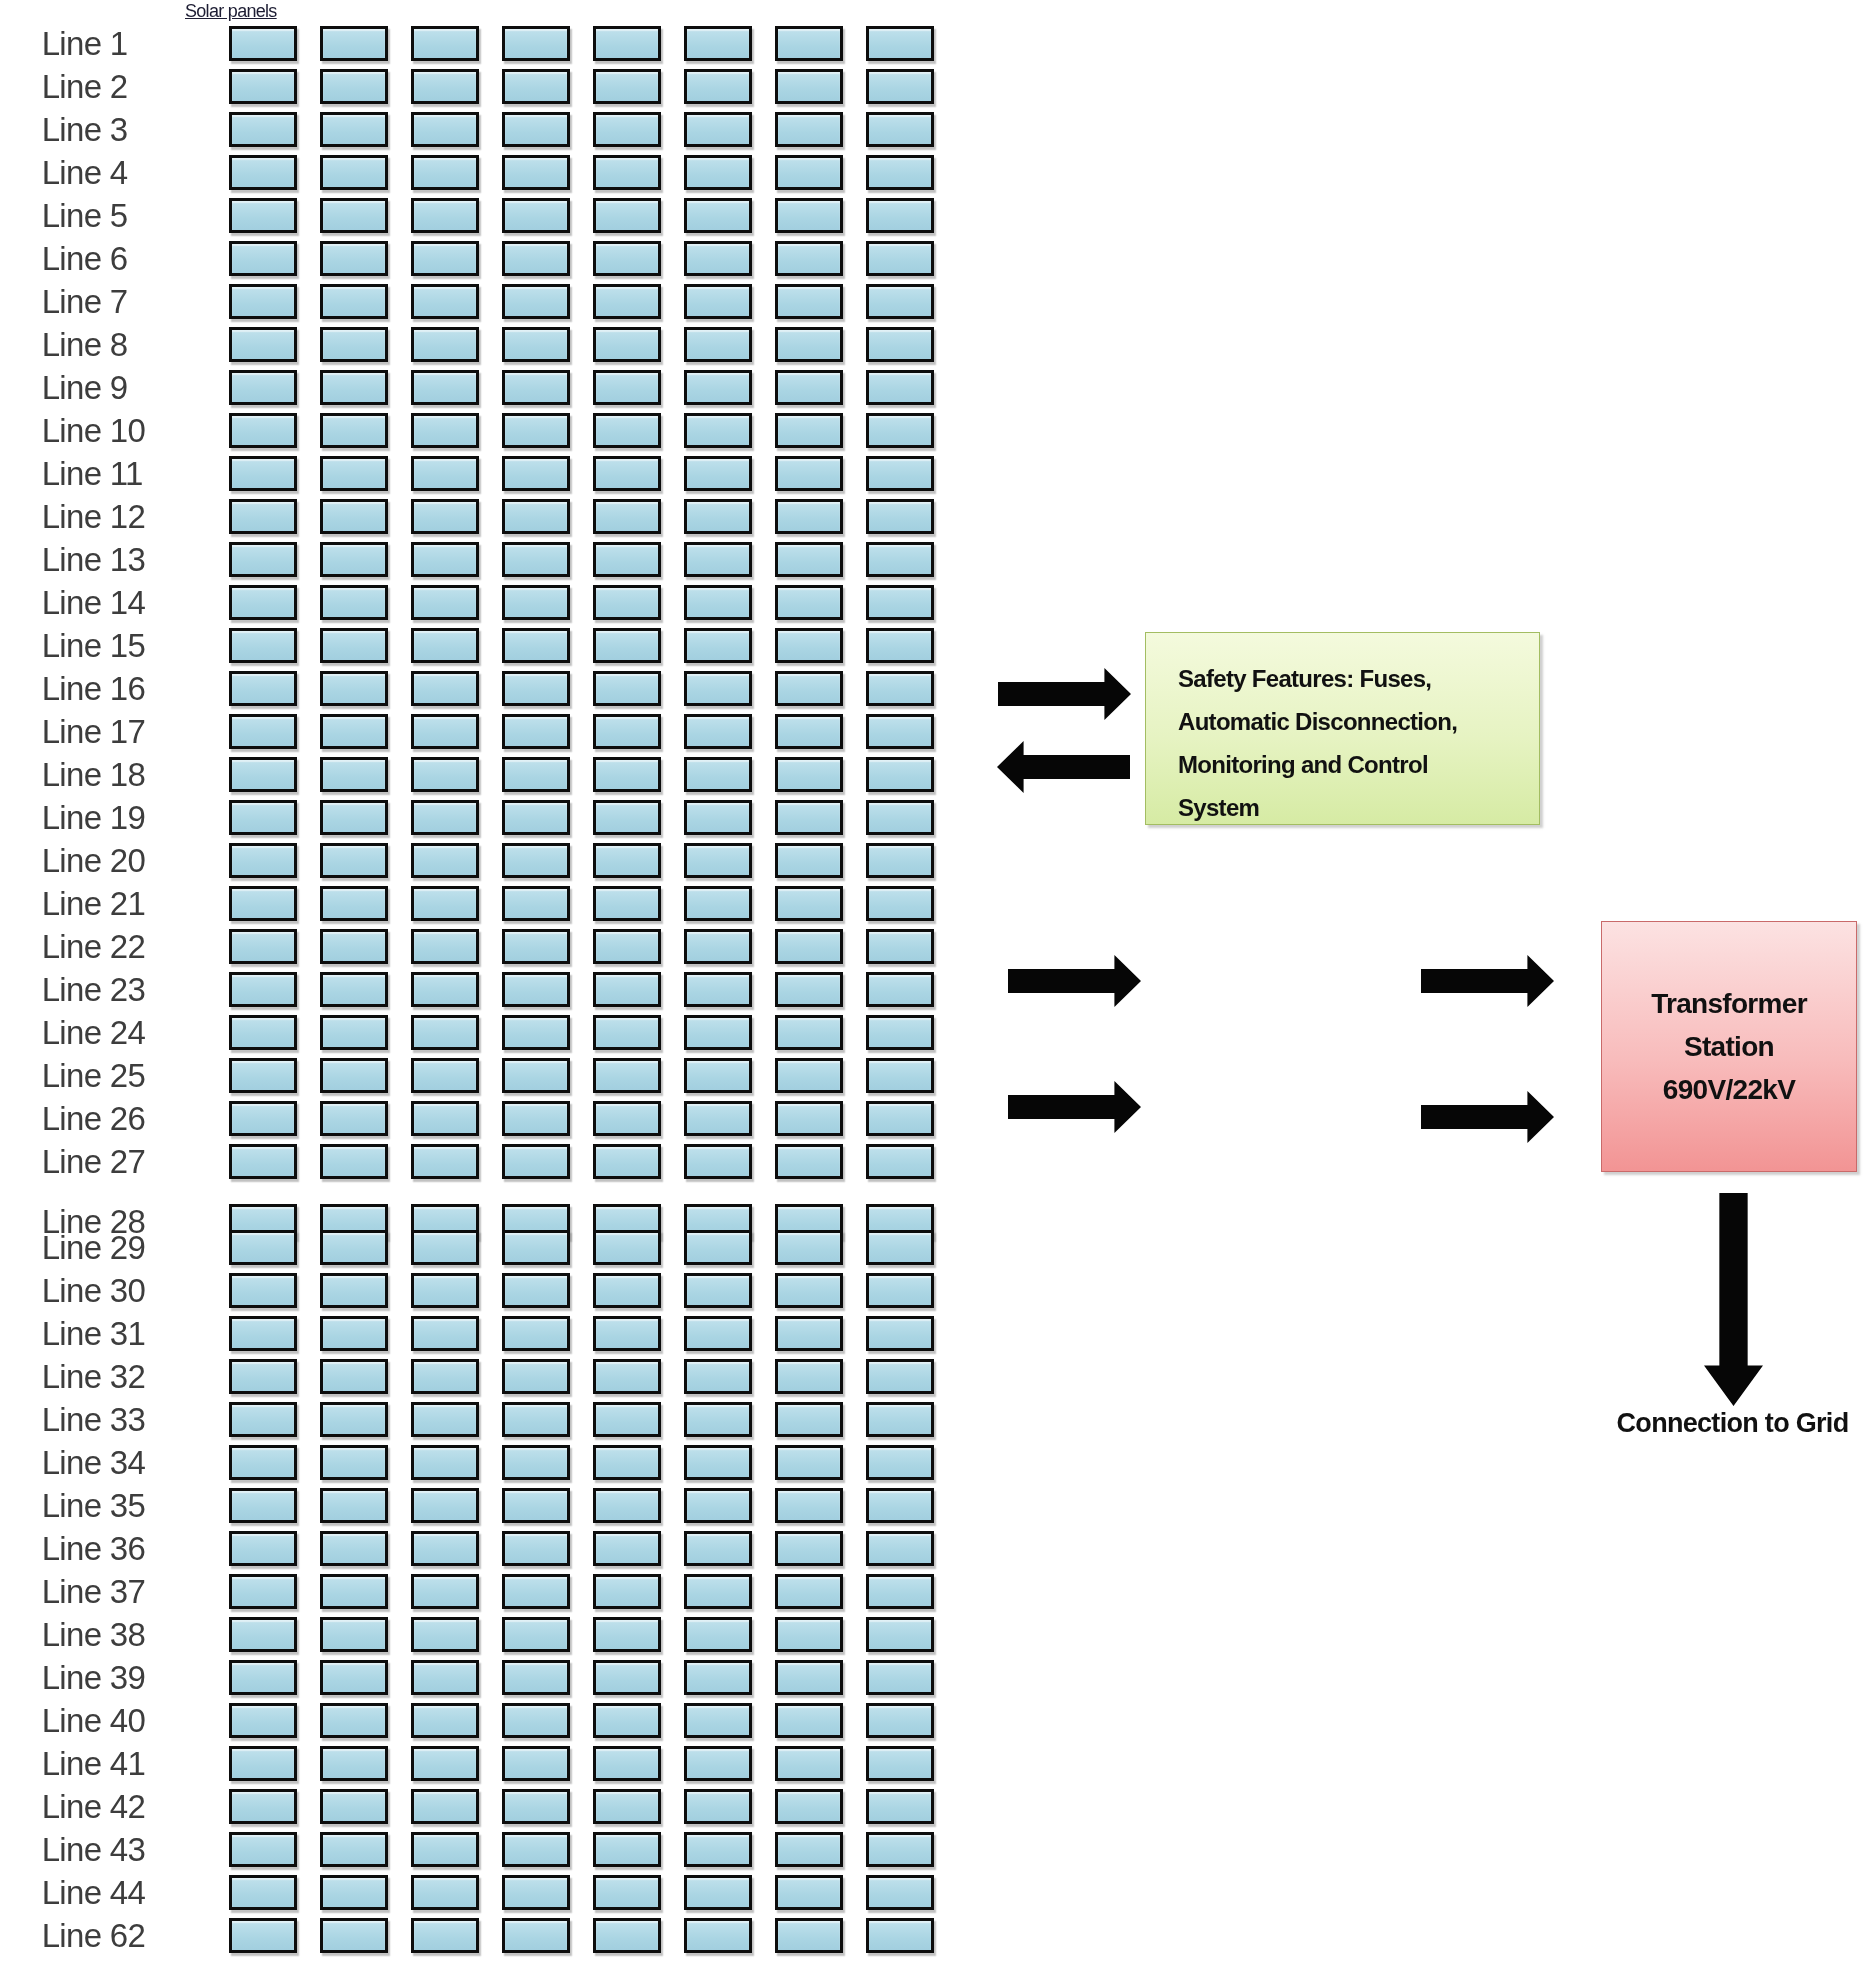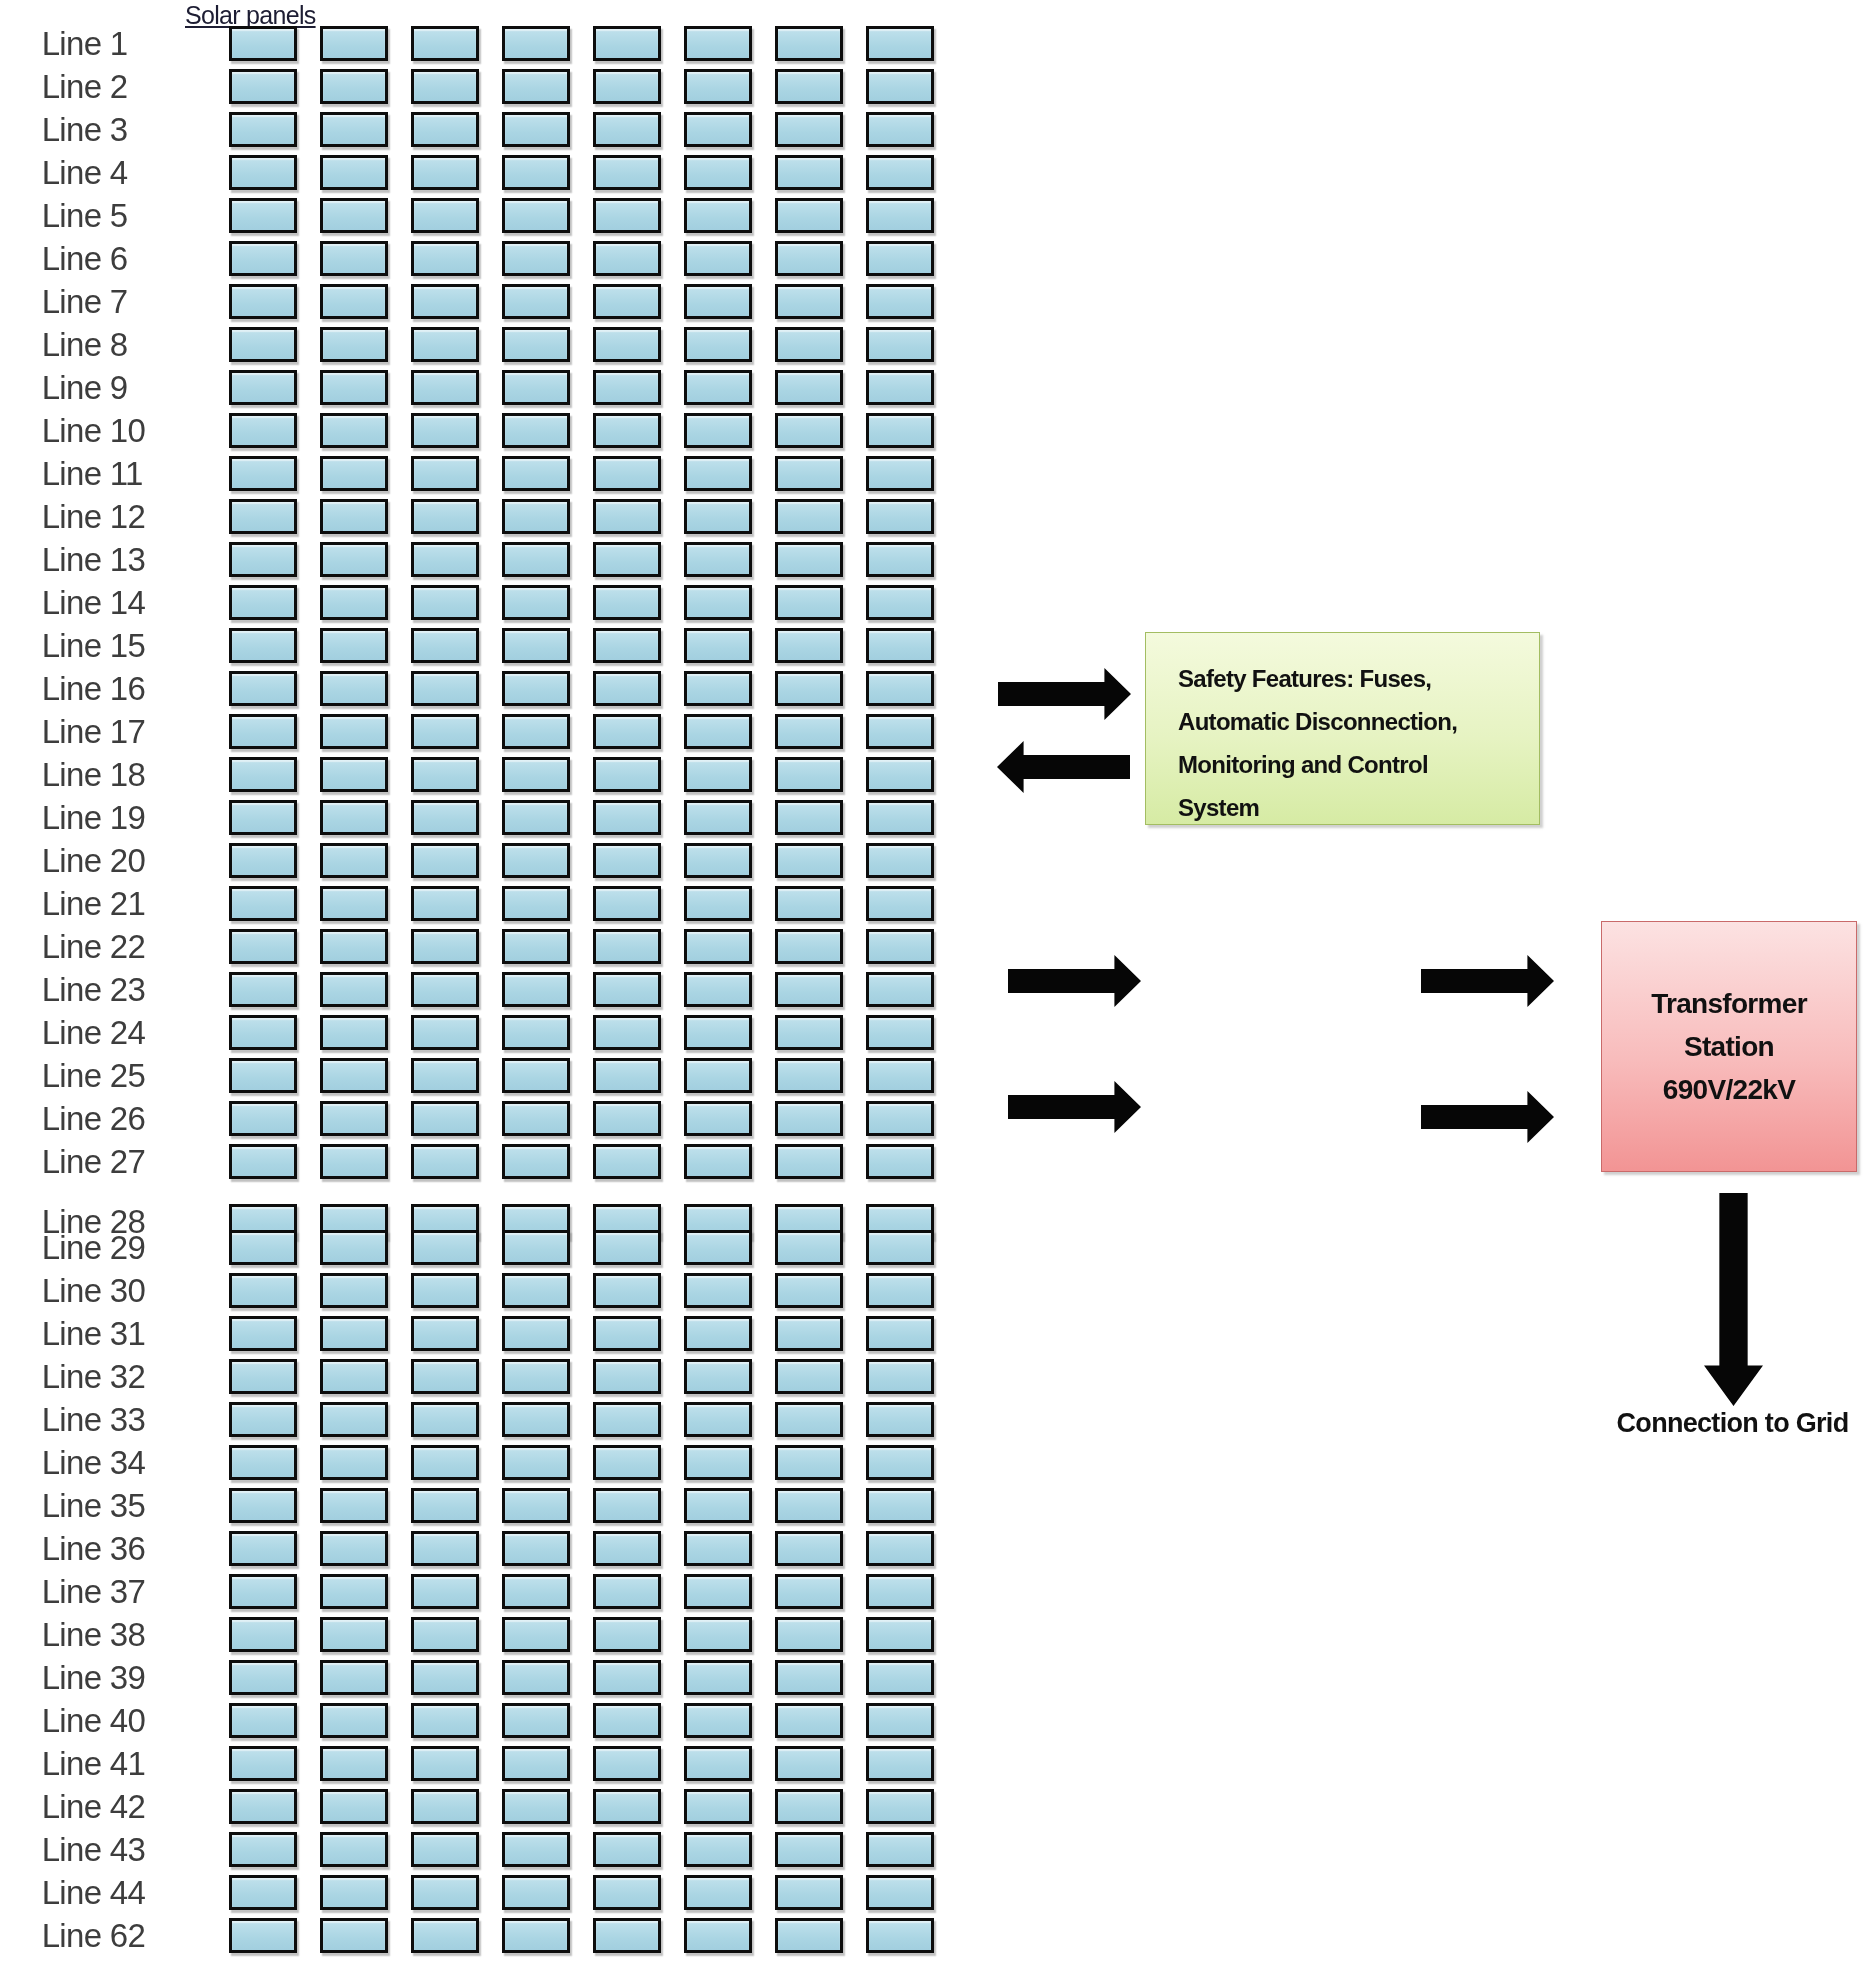--- a/index.html
+++ b/index.html
@@ -2,21 +2,21 @@
 <html style="font-size:10.7px"><head>
 <meta charset="utf-8">
 <style>
   html,body{margin:0;padding:0;background:#ffffff;}
   body{font-family:"Liberation Sans", sans-serif;}
   #canvas{position:relative;width:1876px;height:1965px;background:#ffffff;overflow:hidden;}
 
   
   #grid-title{
     position:absolute;left:185px;top:1.3px;
-    font-size:25px;color:#1d1d33;text-decoration:underline;
+    font-size:18px;color:#1d1d33;text-decoration:underline;
     letter-spacing:-0.7px;white-space:nowrap;
   }
   .panel-row{
     position:absolute;left:0;height:43px;width:920px;
     display:flex;align-items:center;margin-left:31px;
   }
   .row-label{
     width:187px;padding-left:10.7px;flex:0 0 auto;
     font-size:33px;color:#3d3d3d;letter-spacing:-0.7px;white-space:nowrap;
   }

